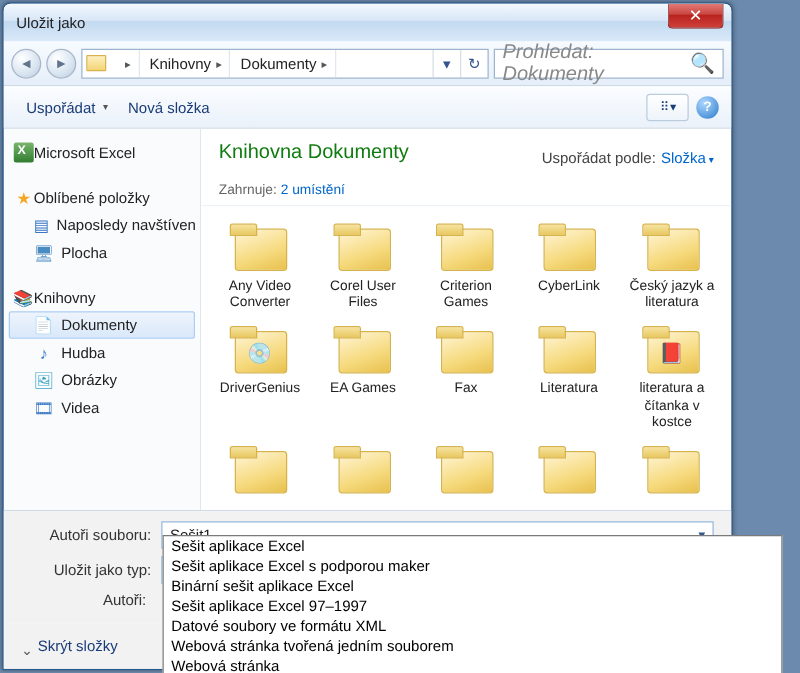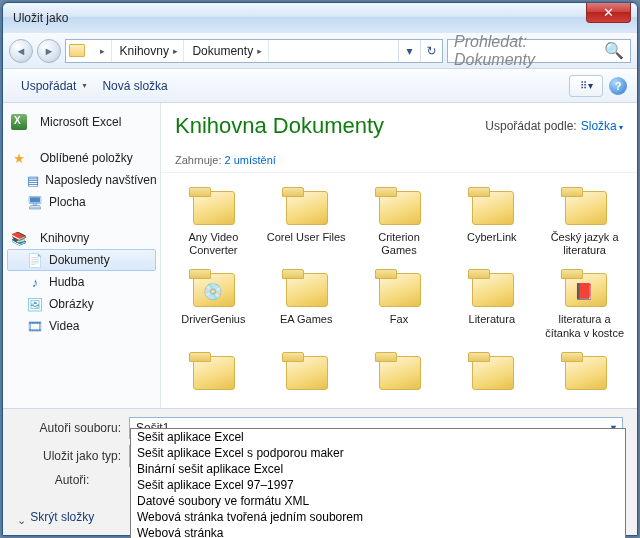--- a/index.html
+++ b/index.html
@@ -1,17 +1,17 @@
 <!DOCTYPE html>
 <html><head>
 <meta charset="utf-8">
 <style>
 * { box-sizing: border-box; margin: 0; padding: 0; font-family: "Segoe UI", Tahoma, sans-serif; }
 body { background: #6b8aad; width: 640px; height: 538px; overflow: hidden; }
-.window { width: 636px; height: 534px; margin: 2px; background: #fff; border: 1px solid #285a8c; border-radius: 6px 6px 0 0; box-shadow: 0 0 4px rgba(0,0,0,0.4); display: flex; flex-direction: column; }
+.window { width: 584px; height: 534px; margin: 2px; background: #fff; border: 1px solid #285a8c; border-radius: 6px 6px 0 0; box-shadow: 0 0 4px rgba(0,0,0,0.4); display: flex; flex-direction: column; }
 .titlebar { height: 30px; background: linear-gradient(#f3f8fe, #d7e6f7 45%, #c2d9f0 46%, #dae9f9); border-radius: 6px 6px 0 0; display: flex; align-items: center; padding: 0 2px 0 10px; position: relative; }
 .titlebar .title { font-size: 12px; color: #222; }
 .close-btn { position: absolute; right: 6px; top: 0; width: 45px; height: 20px; background: linear-gradient(#e27a77,#c94540 45%,#b8211c 46%,#cf403b); border: 1px solid #8b2c28; border-top: none; border-radius: 0 0 4px 4px; color: #fff; display: flex; align-items: center; justify-content: center; cursor: pointer; font-size: 13px; }
 .navbar { height: 36px; background: linear-gradient(#f7fbff,#e5eef9); border-bottom: 1px solid #d0dae6; display: flex; align-items: center; padding: 0 6px; gap: 4px; }
 .nav-circle { width: 24px; height: 24px; border-radius: 50%; background: radial-gradient(circle at 35% 30%, #fff, #d8e4f0 60%, #b8c8db); border: 1px solid #a7b6c9; display: flex; align-items: center; justify-content: center; color: #60758c; font-size: 11px; cursor: pointer; }
 .address { flex: 1; height: 24px; border: 1px solid #9db4cf; background: #fff; display: flex; align-items: center; font-size: 12px; color: #222; overflow: hidden; }
 .addr-seg { padding: 0 6px 0 8px; height: 100%; display: flex; align-items: center; border-right: 1px solid #e0e8f2; cursor: pointer; }
 .addr-seg .chev { margin-left: 4px; color: #555; font-size: 9px; }
 .addr-icon { width: 22px; display: flex; align-items: center; justify-content: center; }
 .addr-end { margin-left: auto; display: flex; align-items: center; }
@@ -20,50 +20,50 @@
 .searchbox .mag { margin-left: auto; color: #4a6ea8; font-style: normal; }
 .toolbar { height: 34px; background: linear-gradient(#fbfdff,#eaf1fa); border-bottom: 1px solid #d0dae6; display: flex; align-items: center; padding: 0 10px; font-size: 12px; color: #1a3c78; }
 .toolbar .tb-btn { padding: 4px 8px; cursor: pointer; display: flex; align-items: center; gap: 4px; border-radius: 3px; }
 .toolbar .tb-btn.drop::after { content: "▾"; font-size: 8px; color: #555; margin-left: 2px; }
 .toolbar .spacer { flex: 1; }
 .view-btn { width: 34px; height: 22px; border: 1px solid #bcd; border-radius: 3px; display: flex; align-items: center; justify-content: center; cursor: pointer; background: linear-gradient(#fff,#eef4fb); margin-right: 6px; }
 .help-btn { width: 18px; height: 18px; border-radius: 50%; background: radial-gradient(circle at 35% 30%,#aed7ff,#2a7acc); color: #fff; font-size: 11px; display: flex; align-items: center; justify-content: center; cursor: pointer; font-weight: bold; }
 .body { flex: 1; display: flex; overflow: hidden; border-bottom: 1px solid #d0dae6; }
 .sidebar { width: 158px; background: #fafbfd; border-right: 1px solid #e0e6ef; padding: 8px 4px; font-size: 12px; overflow: hidden; }
 .sb-group { margin-bottom: 14px; }
-.sb-head { display: flex; align-items: center; gap: 13px; padding: 3px 4px; color: #222; cursor: pointer; }
+.sb-head { display: flex; align-items: center; gap: 0; padding: 3px 4px; color: #222; cursor: pointer; }
 .sb-item { display: flex; align-items: center; gap: 6px; padding: 3px 4px 3px 20px; cursor: pointer; color: #222; white-space: nowrap; overflow: hidden; text-overflow: ellipsis; border-radius: 2px; }
 .sb-item.sel { background: linear-gradient(#eef4fc,#d9e8fa); border: 1px solid #aacdf4; padding: 2px 3px 2px 19px; }
 .ico { width: 16px; height: 16px; display: inline-flex; align-items: center; justify-content: center; font-size: 13px; }
 .star { color: #f5a623; }
 .folder-small::before { content: ""; width: 14px; height: 11px; background: linear-gradient(#fdf0c0,#f3d577); border: 1px solid #d7b34c; border-radius: 1px; display: block; }
 .content { flex: 1; display: flex; flex-direction: column; background: #fff; }
 .header { padding: 10px 14px 6px; border-bottom: 1px solid #eef2f7; display: flex; align-items: flex-start; }
 .header .left { flex: 1; }
-.libtitle { font-size: 22px; color: #107c10; }
+.libtitle { font-size: 16px; color: #107c10; }
 .libsub { font-size: 11px; color: #666; margin-top: 15px; }
 .libsub .link { color: #0066cc; cursor: pointer; }
 .arrange { font-size: 12px; color: #444; display: flex; align-items: center; gap: 4px; margin-top: 6px; }
 .arrange .link { color: #0066cc; cursor: pointer; }
 .arrange .link::after { content: " ▾"; font-size: 8px; }
 .files { flex: 1; overflow: auto; padding: 10px 6px; display: grid; grid-template-columns: repeat(5, 1fr); gap: 4px 0; align-content: start; }
 .file { display: flex; flex-direction: column; align-items: center; text-align: center; font-size: 11px; color: #222; padding: 4px; cursor: pointer; }
 .folder-big { width: 48px; height: 40px; position: relative; margin-bottom: 4px; }
 .folder-big::before { content: ""; position: absolute; left: 4px; top: 4px; width: 40px; height: 32px; background: linear-gradient(160deg,#fff5d6,#f6da7e 60%,#e8c14e); border: 1px solid #d7b34c; border-radius: 3px; }
 .folder-big::after { content: ""; position: absolute; left: 0; top: 0; width: 20px; height: 8px; background: linear-gradient(#f6e3a0,#e8c860); border: 1px solid #d7b34c; border-radius: 2px 2px 0 0; }
 .folder-big .inner { position: absolute; left: 12px; top: 10px; width: 24px; height: 24px; display: flex; align-items: center; justify-content: center; font-size: 16px; }
 .file .name { line-height: 1.2; max-width: 80px; word-wrap: break-word; }
 .bottombar { padding: 8px 14px 6px; font-size: 12px; background: #f2f2f2; }
 .formrow { display: flex; align-items: center; margin-bottom: 6px; position: relative; }
 .formrow label { width: 112px; text-align: right; padding-right: 8px; color: #333; }
 .formrow .field { flex: 1; height: 22px; border: 1px solid #94b6dc; background: #fff; padding: 0 20px 0 6px; font-size: 12px; display: flex; align-items: center; color: #222; position: relative; }
 .formrow .field.dd { background: linear-gradient(#fdfeff,#eef4fb); cursor: pointer; }
 .formrow .dd-arrow { position: absolute; right: 4px; top: 50%; transform: translateY(-50%); font-size: 9px; color: #33588c; }
 .authors { display: flex; align-items: center; padding-left: 0; }
-.authors label { width: 112px; text-align: center; padding-right: 2px; color: #333; }
+.authors label { width: 112px; text-align: right; padding-right: 12px; color: #333; }
 .dropdown-list { position: absolute; left: 130px; right: 14px; top: 428px; background: #fff; border: 1px solid #7a7a7a; font-size: 12px; z-index: 50; max-height: 112px; overflow: hidden; }
 .dropdown-list .opt { padding: 1px 6px; cursor: pointer; white-space: nowrap; overflow: hidden; text-overflow: ellipsis; }
 .footer { height: 36px; display: flex; align-items: center; padding: 0 14px; font-size: 12px; color: #1a3c78; background: #f2f2f2; }
 .footer .exp { cursor: pointer; display: flex; align-items: center; gap: 4px; }
 .footer .exp::before { content: "⌃"; transform: rotate(180deg) translateY(-2px); display: inline-block; color: #555; font-size: 11px; }
 .excel-ico { width: 16px; height: 16px; background: linear-gradient(#7ab56e,#2f7d2f); position: relative; border-radius: 2px; }
 .excel-ico::after { content: "X"; position: absolute; left: 3px; top: 1px; color: #fff; font-size: 10px; font-weight: bold; }
 </style>
 </head>
 <body>

